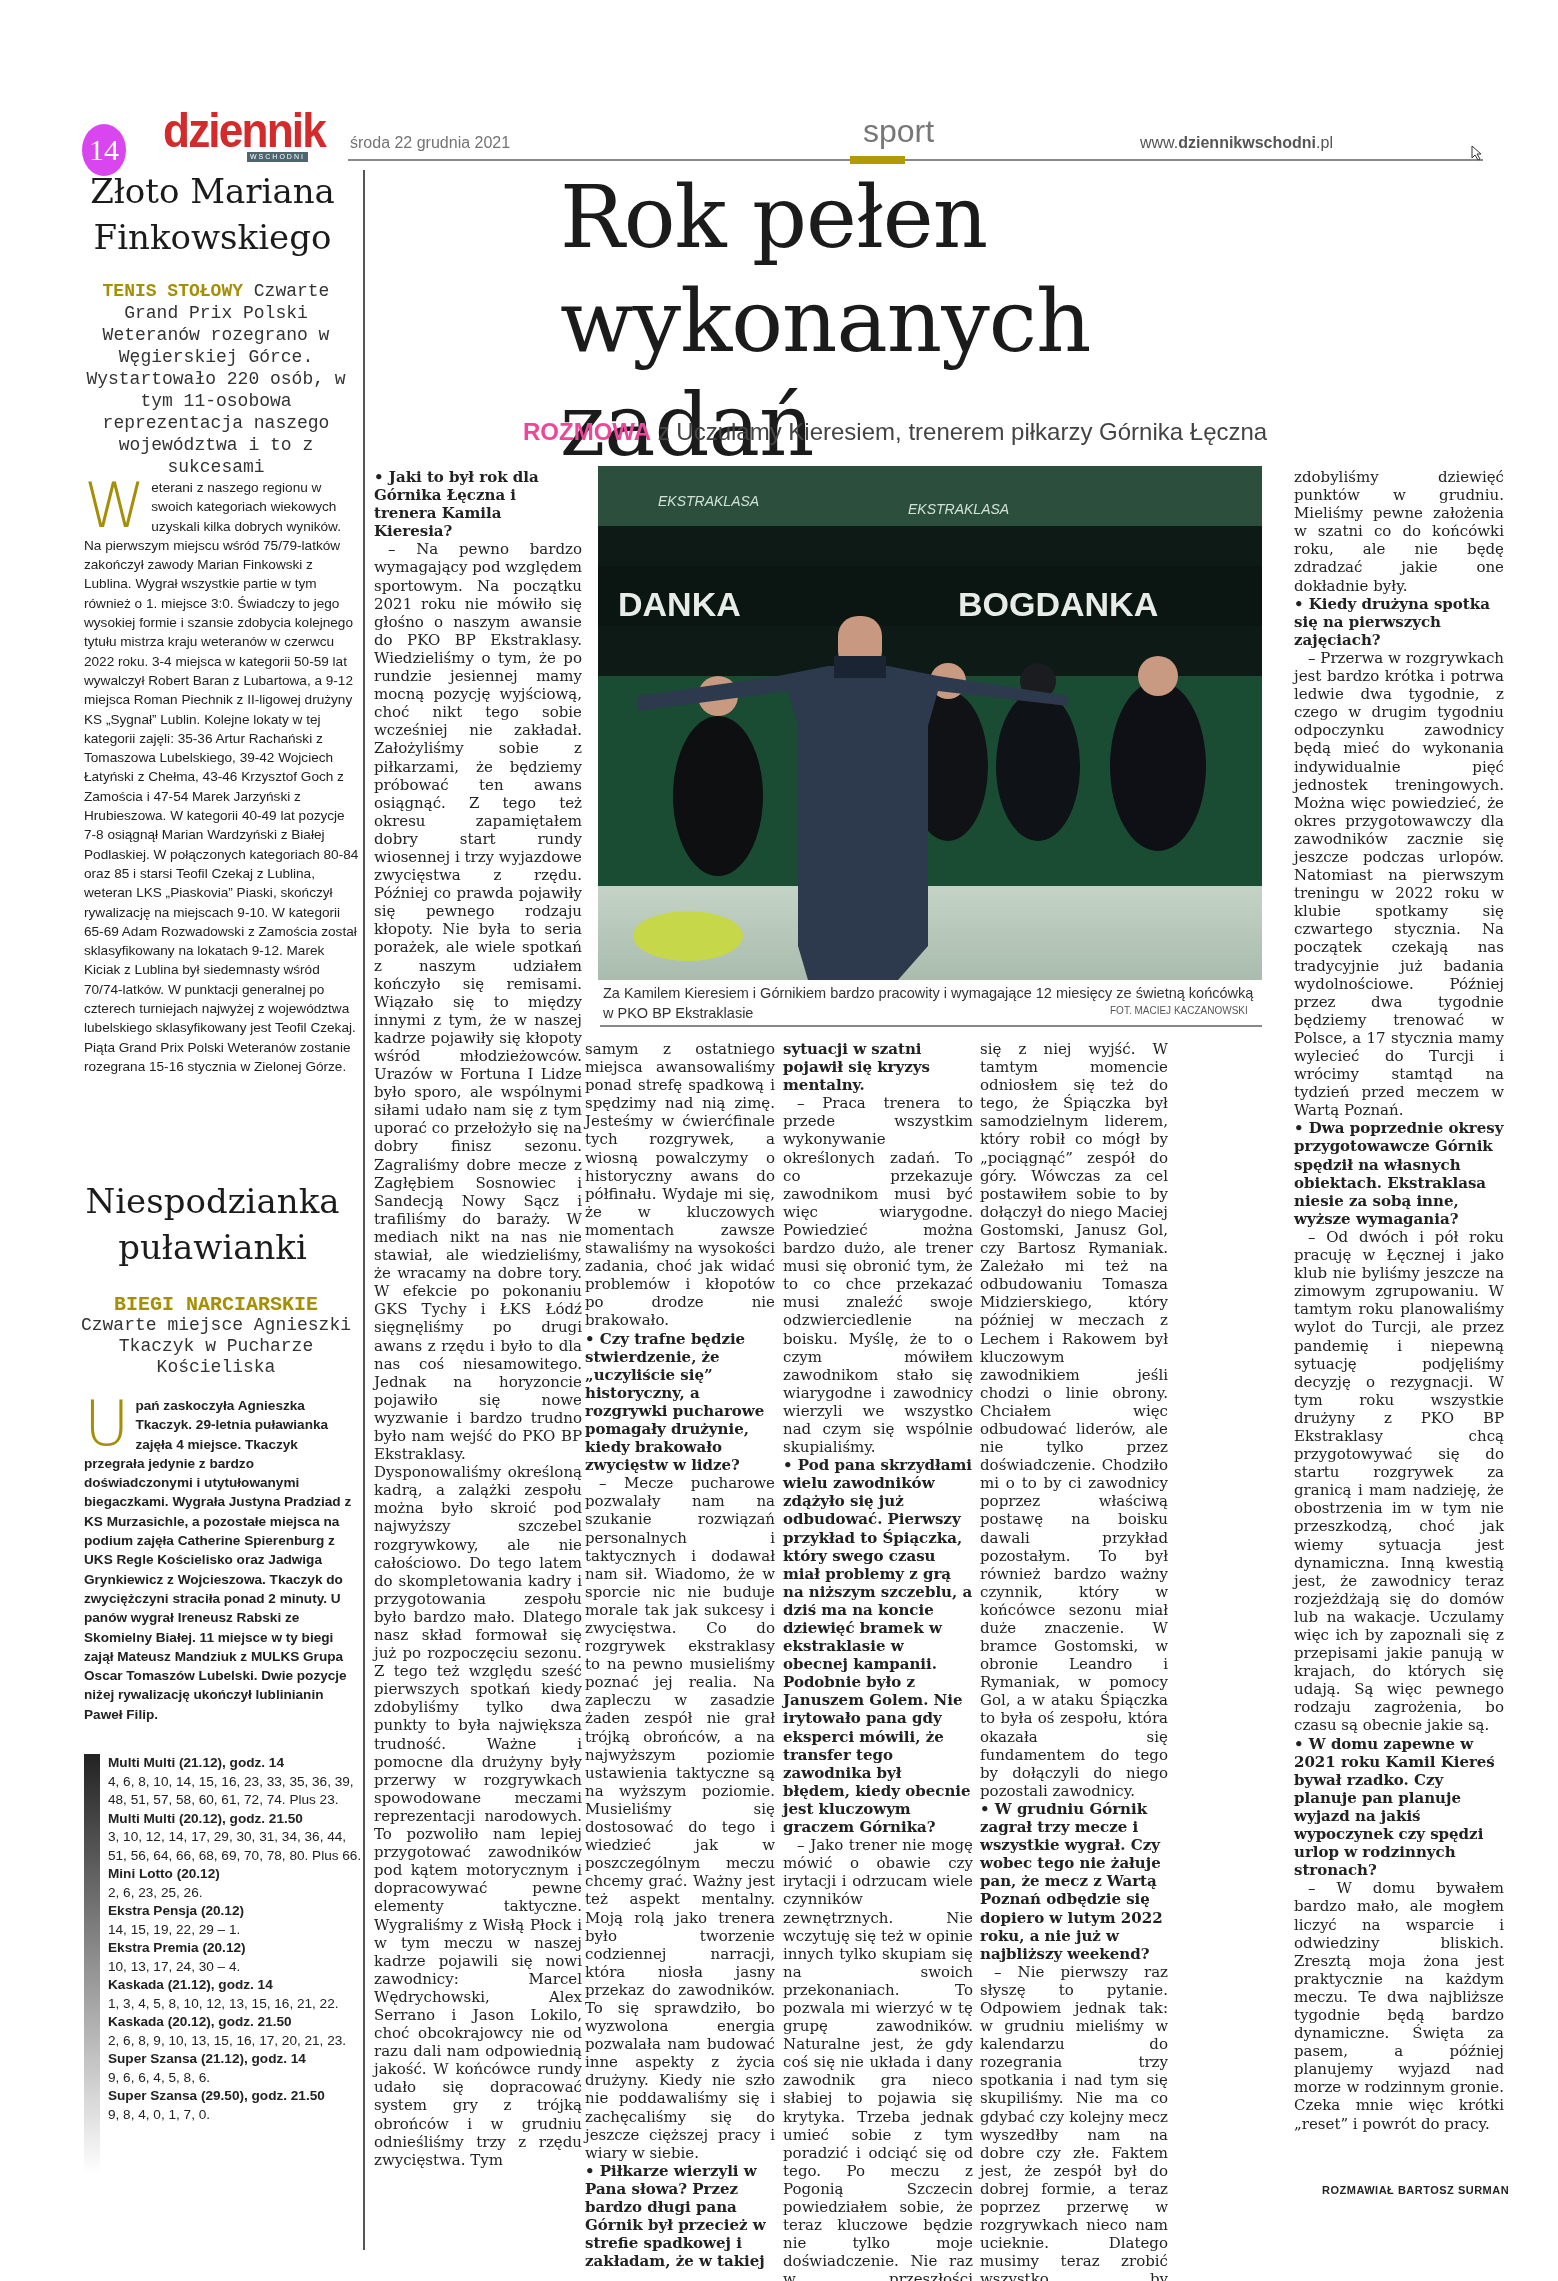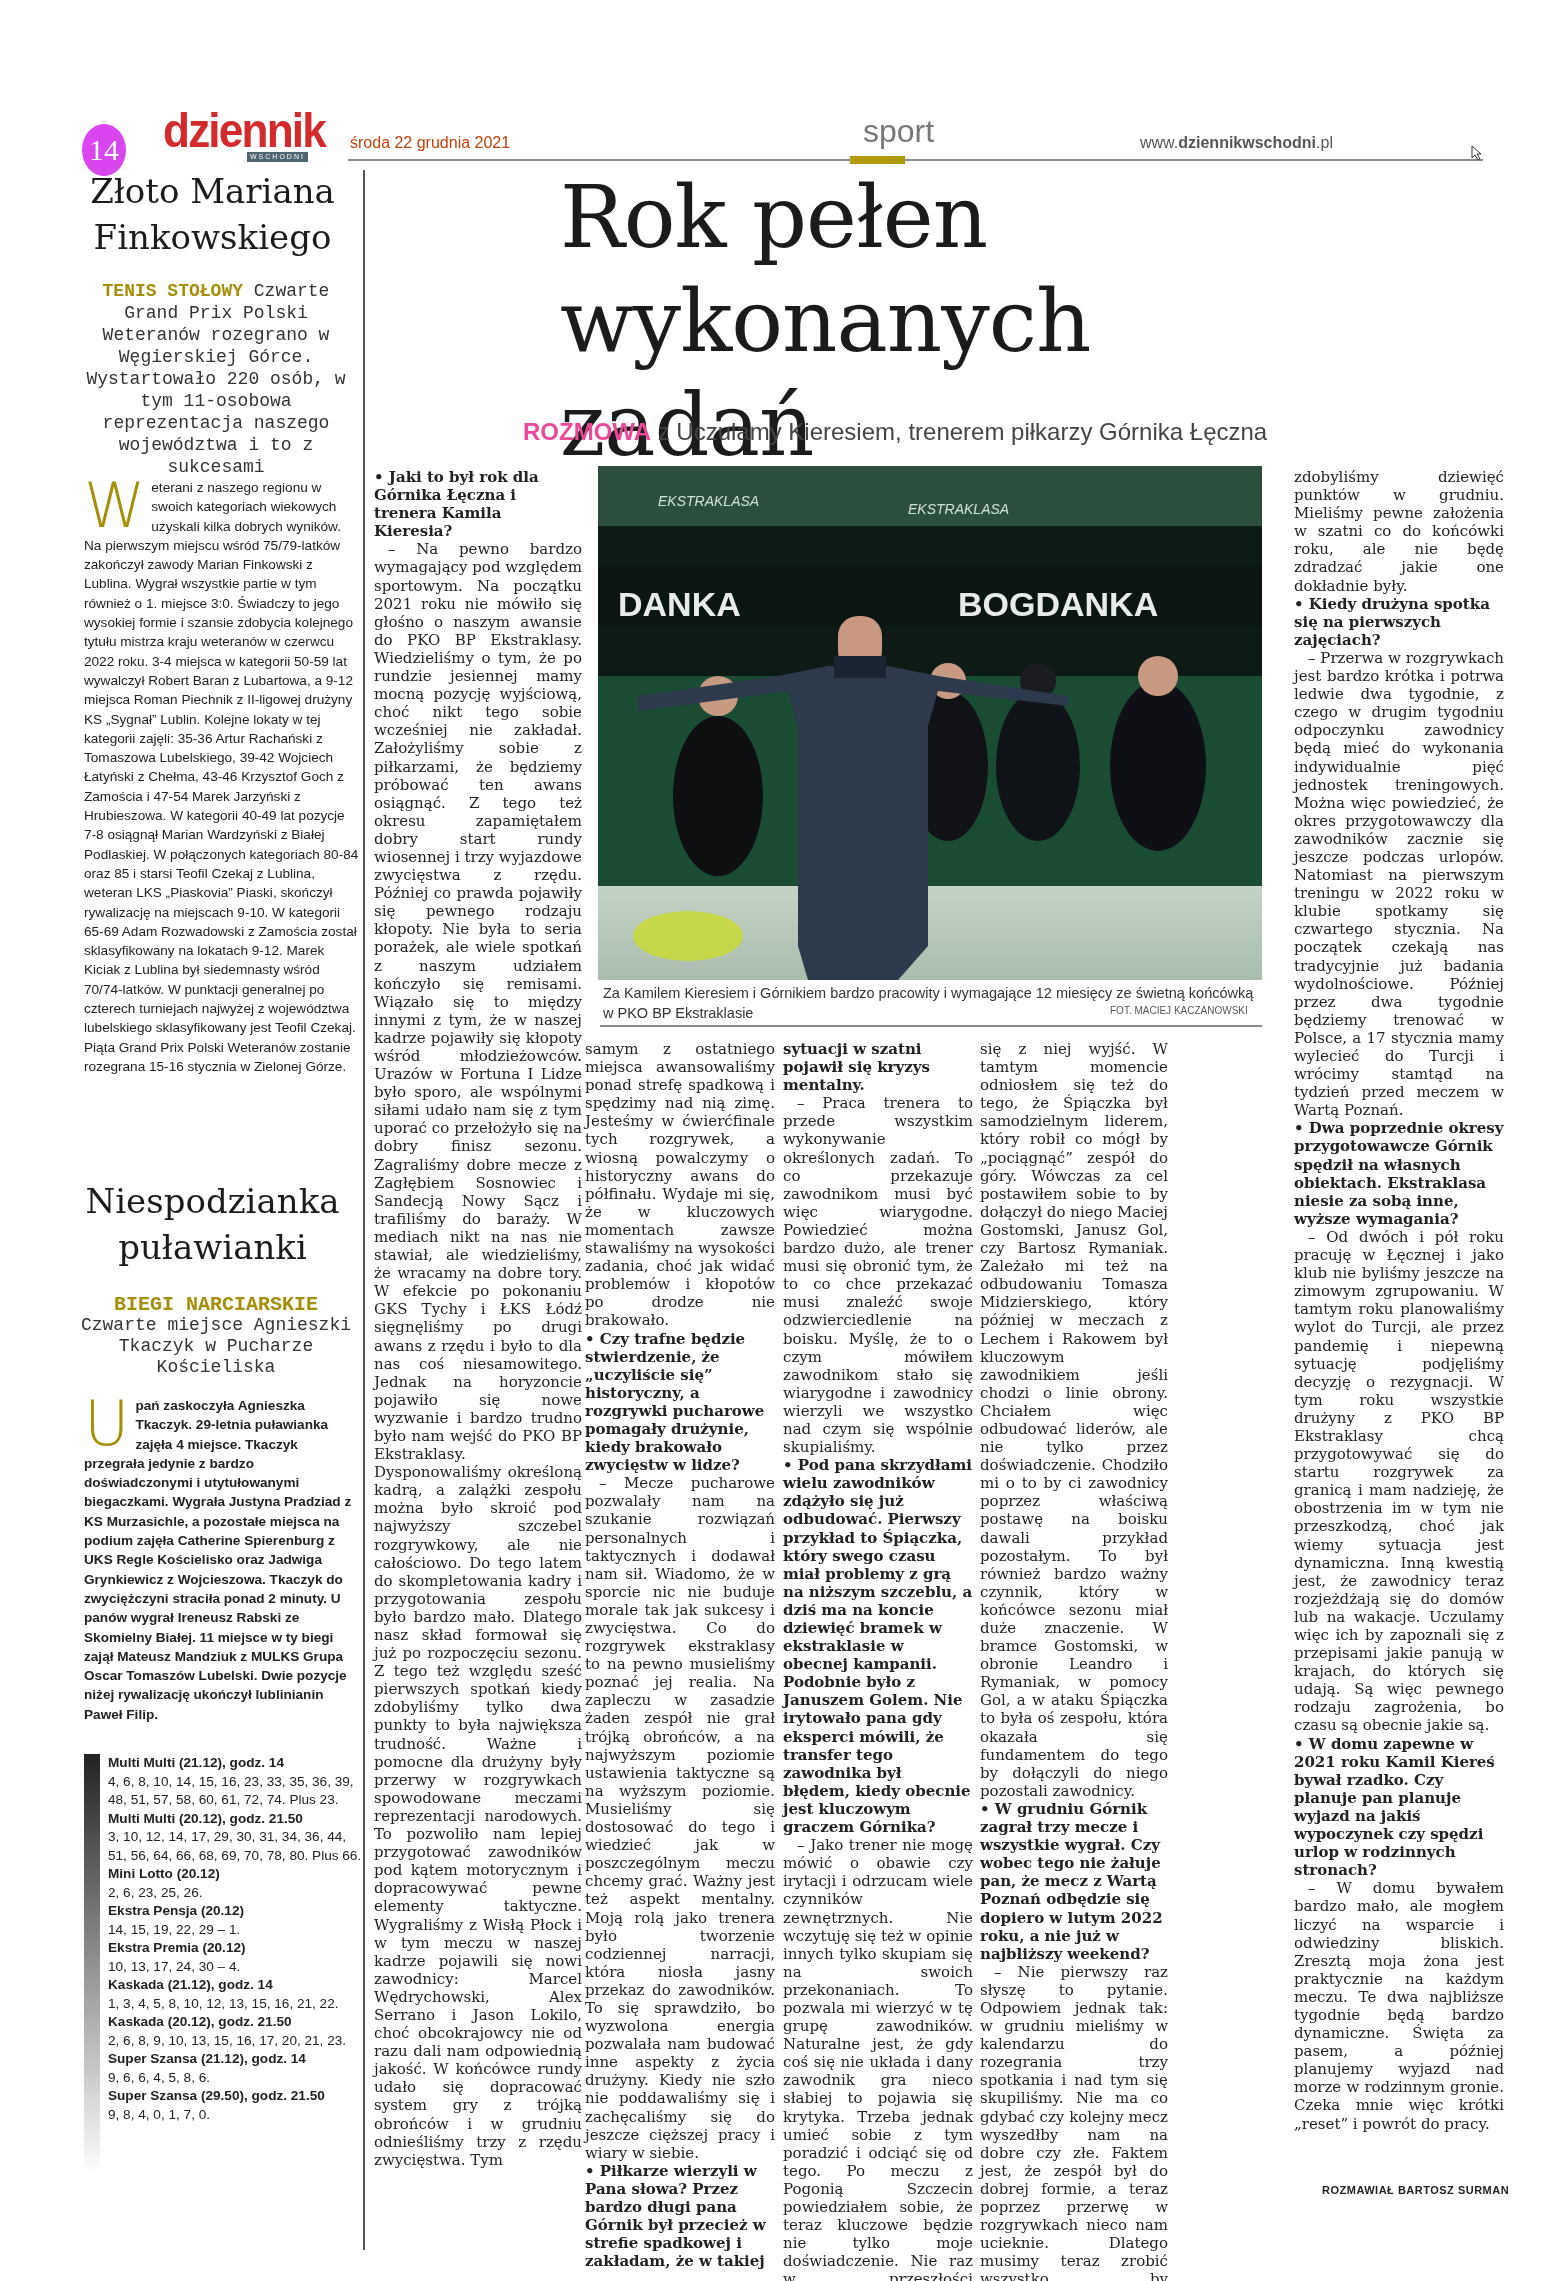--- a/index.html
+++ b/index.html
@@ -2,21 +2,21 @@
 <html><head>
 <meta charset="utf-8">
 <style>
   html,body{margin:0;padding:0;background:#fff;}
   body{width:1558px;height:2281px;position:relative;overflow:hidden;color:#1b1b1b;font-family:"Liberation Serif",serif;}
   .abs{position:absolute;}
   
   .pagenum{left:82px;top:124px;width:44px;height:52px;border-radius:50%;background:#d946ef;color:#fff;font-family:"Liberation Serif",serif;font-size:30px;line-height:52px;text-align:center;}
   .logo{left:163px;top:103px;font-family:"Liberation Sans",sans-serif;font-weight:bold;font-size:48px;color:#d32a2b;letter-spacing:-2px;line-height:56px;transform:scaleX(.92);transform-origin:left;}
   .logo-sub{left:247px;top:152px;background:#4d6670;color:#fff;font-family:"Liberation Sans",sans-serif;font-size:7px;letter-spacing:2px;padding:0 3px;line-height:10px;}
-  .date{left:350px;top:134px;font-family:"Liberation Sans",sans-serif;font-size:16px;color:#c2410c;text-align:center;}
+  .date{left:350px;top:134px;font-family:"Liberation Sans",sans-serif;font-size:16px;color:#737373;text-align:center;}
   .rule-top{left:348px;top:159px;width:1135px;height:2px;background:#8a8a8a;}
   .section{left:863px;top:113px;font-family:"Liberation Sans",sans-serif;font-size:32px;color:#777;font-weight:normal;}
   .section-bar{left:850px;top:156px;width:55px;height:8px;background:#b29a06;}
   .url{left:1140px;top:134px;font-family:"Liberation Sans",sans-serif;font-size:16px;color:#555;}
   .url b{color:#555;}
   .cursor-icon{left:1470px;top:145px;width:16px;height:16px;}
   
   .vrule{left:363px;top:170px;width:2px;height:2080px;background:#555;}
   .lh{left:60px;width:305px;text-align:center;font-family:"DejaVu Serif",serif;font-size:34px;line-height:46px;color:#1b1b1b;font-weight:normal;}
   .kicker{left:76px;width:280px;text-align:center;font-family:Liberation Mono, monospace;font-size:18px;line-height:22px;color:#333;}

